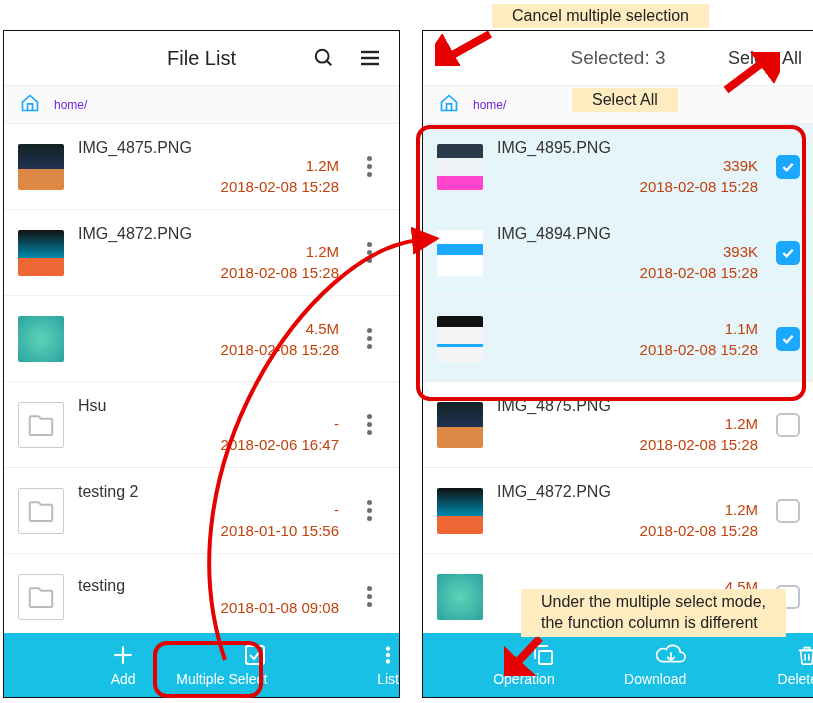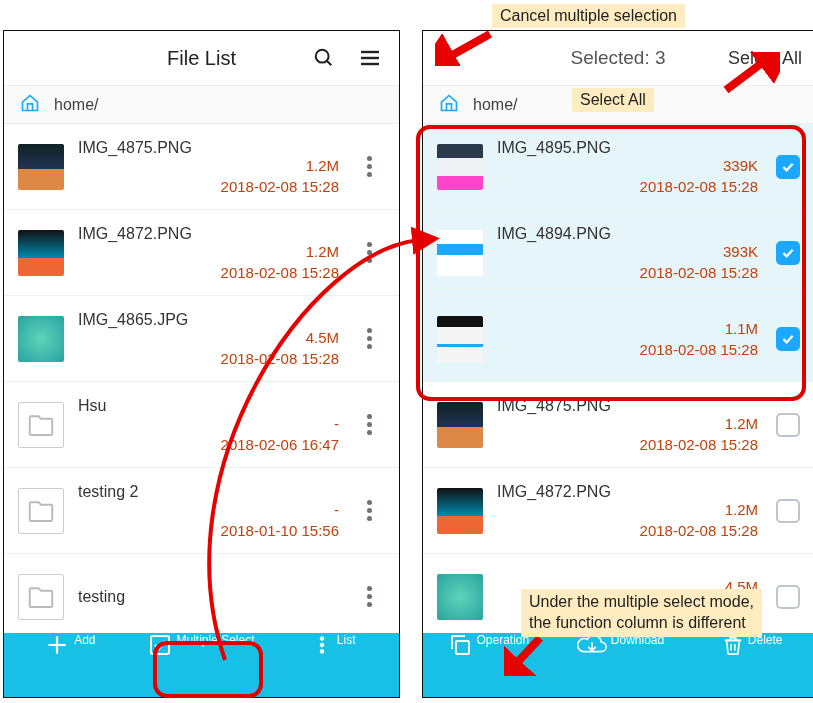--- a/index.html
+++ b/index.html
@@ -57,22 +57,22 @@
   .select-all { font-size:18px; color:#333; cursor:pointer; white-space:nowrap;}
 
   
   .crumb {
     height: 38px;
     display: flex;
     align-items: center;
     padding: 0 16px;
     gap: 14px;
     border-bottom: 1px solid #eee;
-    color:#404040;
-    font-size:16px;
+    color:#6d28d9;
+    font-size:12px;
     background:#fafafa;
   }
   .crumb svg { color:#1aa9ff; }
 
   
   .list { flex: 1; overflow: hidden; }
   .row {
     height: 86px;
     padding: 10px 14px 10px 14px;
     display: flex;
@@ -112,29 +112,29 @@
   .chk.on { background:#1aa9ff; border-color:#1aa9ff; }
   .chk.on svg { color:#fff; }
 
   
   .bbar {
     height: 64px;
     background:#19c0e6;
     display:flex;
     color:#fff;
   }
-  .bcell { flex:1; display:flex; flex-direction:row; align-items:flex-start; justify-content:center; gap:4px; font-size:12px; cursor:pointer; position:relative;}
+  .bcell { flex:1; display:flex; flex-direction:column; align-items:flex-end; justify-content:center; gap:4px; font-size:14px; cursor:pointer; position:relative;}
   .bcell svg { stroke:#fff; }
   .bcell .bi { height:24px; display:flex; align-items:center; justify-content:center;}
 
   
   .anno {
     position:absolute;
     background:#ffecc0;
-    padding:3px 8px;
+    padding:3px 20px;
     font-size:16px;
     color:#222;
     z-index:50;
     border-radius:1px;
   }
   .arrow { position:absolute; z-index:49; }
   .box-red { position:absolute; border:4px solid #e00000; border-radius:14px; z-index:40; pointer-events:none;}
   .curve { position:absolute; z-index:38; pointer-events:none;}
 
 </style>
@@ -235,21 +235,20 @@
       <div class="vdots">
               <span></span>
               <span></span>
               <span></span>
             </div>
     </div>
         </div>
         <div class="row">
     <div class="thumb thumb-img3"></div>
     <div class="meta">
-      <div class="fname">IMG_4865.JPG</div>
       <div class="sub">
         <span class="size">4.5M</span>
         <span class="date">2018-02-08 15:28</span>
       </div>
     </div>
     <div class="row-tail">
       <div class="vdots">
               <span></span>
               <span></span>
               <span></span>
@@ -299,20 +298,24 @@
     </div>
         </div>
         <div class="row">
     <div class="thumb thumb-folder">
             <svg width="30" height="30" viewBox="0 0 24 24" fill="none" stroke="currentColor" stroke-width="1.6">
               <path d="M3 6 a1 1 0 0 1 1-1 h6 l2 2 h8 a1 1 0 0 1 1 1 v11 a1 1 0 0 1-1 1 H4 a1 1 0 0 1-1-1 Z"></path>
             </svg>
           </div>
     <div class="meta">
       <div class="fname">testing</div>
+      <div class="sub">
+        <span class="size"></span>
+        <span class="date">2018-01-08 09:08</span>
+      </div>
     </div>
     <div class="row-tail">
       <div class="vdots">
               <span></span>
               <span></span>
               <span></span>
             </div>
     </div>
         </div>
       </div>

